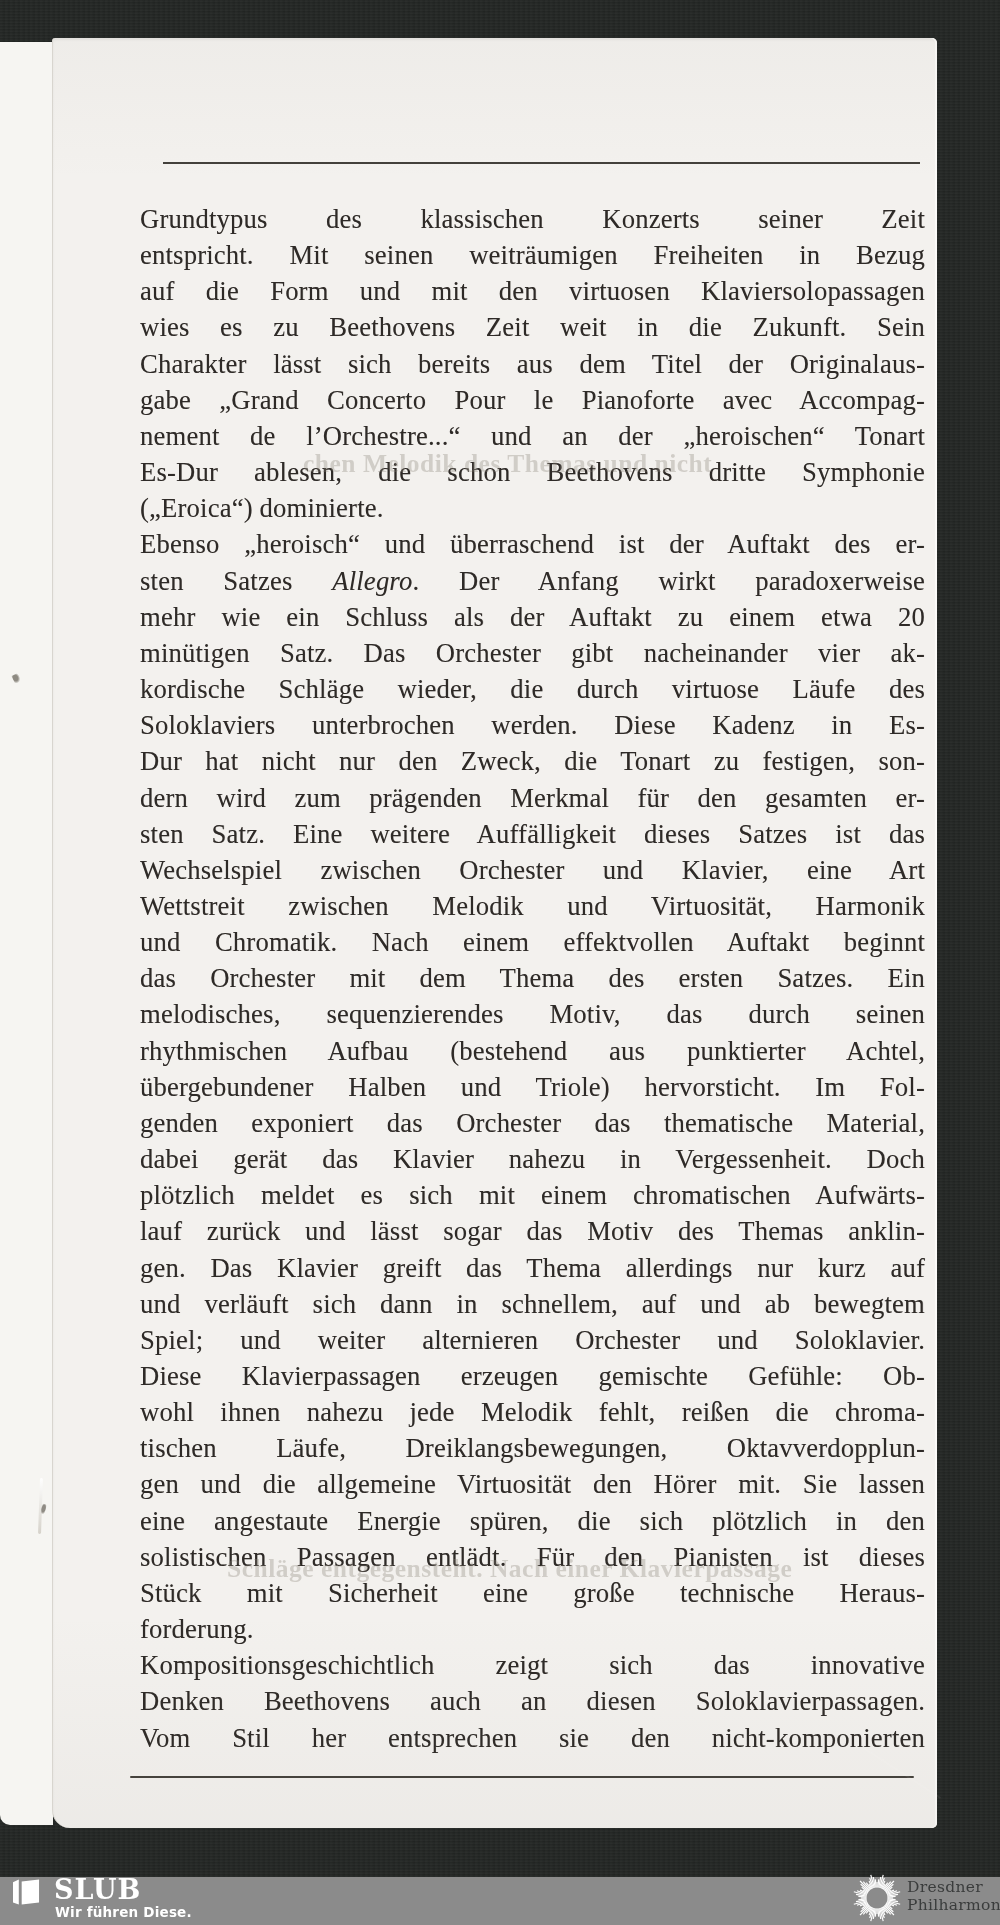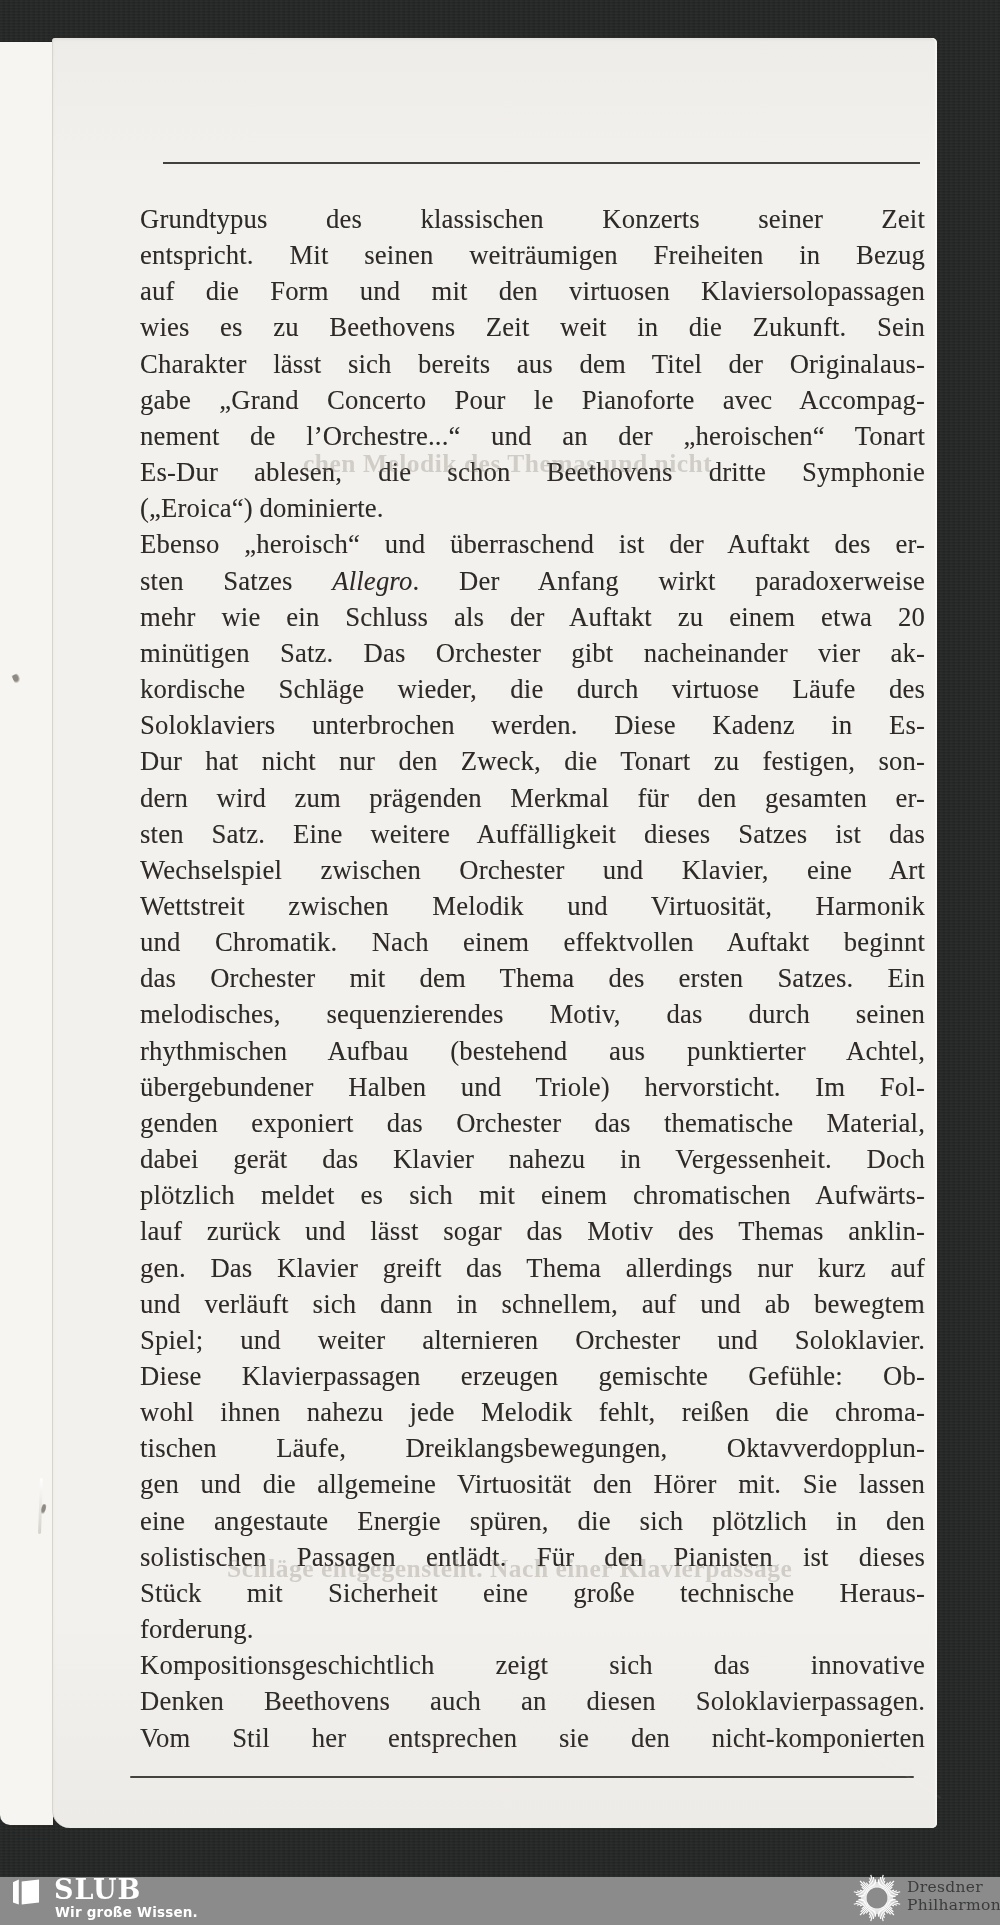--- a/index.html
+++ b/index.html
@@ -159,21 +159,21 @@
   <div id="crease-2"></div>
   <div id="staple-2"></div>
   <div id="scratch"></div>
 
   <div id="footer">
     <svg id="slub-logo" viewBox="0 0 28 28" width="27" height="28">
       <polygon points="0,4 6,1 6,27 0,25" fill="#ffffff"></polygon>
       <polygon points="9,3 27,1 27,25 9,27" fill="#ffffff"></polygon>
     </svg>
     <div id="slub-name">SLUB</div>
-    <div id="slub-tagline">Wir große Wissen.</div>
+    <div id="slub-tagline">Wir führen Diese.</div>
 
     <svg id="dp-burst" width="52" height="52" viewBox="0 0 52 52">
         <line x1="36.50" y1="26.00" x2="42.00" y2="26.00" stroke="#fdfdfd" stroke-width="1.2"></line>
         <line x1="36.46" y1="26.92" x2="44.60" y2="27.63" stroke="#fdfdfd" stroke-width="1.2"></line>
         <line x1="36.34" y1="27.82" x2="47.01" y2="29.70" stroke="#fdfdfd" stroke-width="1.2"></line>
         <line x1="36.14" y1="28.72" x2="49.18" y2="32.21" stroke="#fdfdfd" stroke-width="1.2"></line>
         <line x1="35.87" y1="29.59" x2="46.05" y2="33.30" stroke="#fdfdfd" stroke-width="1.2"></line>
         <line x1="35.52" y1="30.44" x2="42.92" y2="33.89" stroke="#fdfdfd" stroke-width="1.2"></line>
         <line x1="35.09" y1="31.25" x2="39.86" y2="34.00" stroke="#fdfdfd" stroke-width="1.2"></line>
         <line x1="34.60" y1="32.02" x2="41.29" y2="36.71" stroke="#fdfdfd" stroke-width="1.2"></line>

